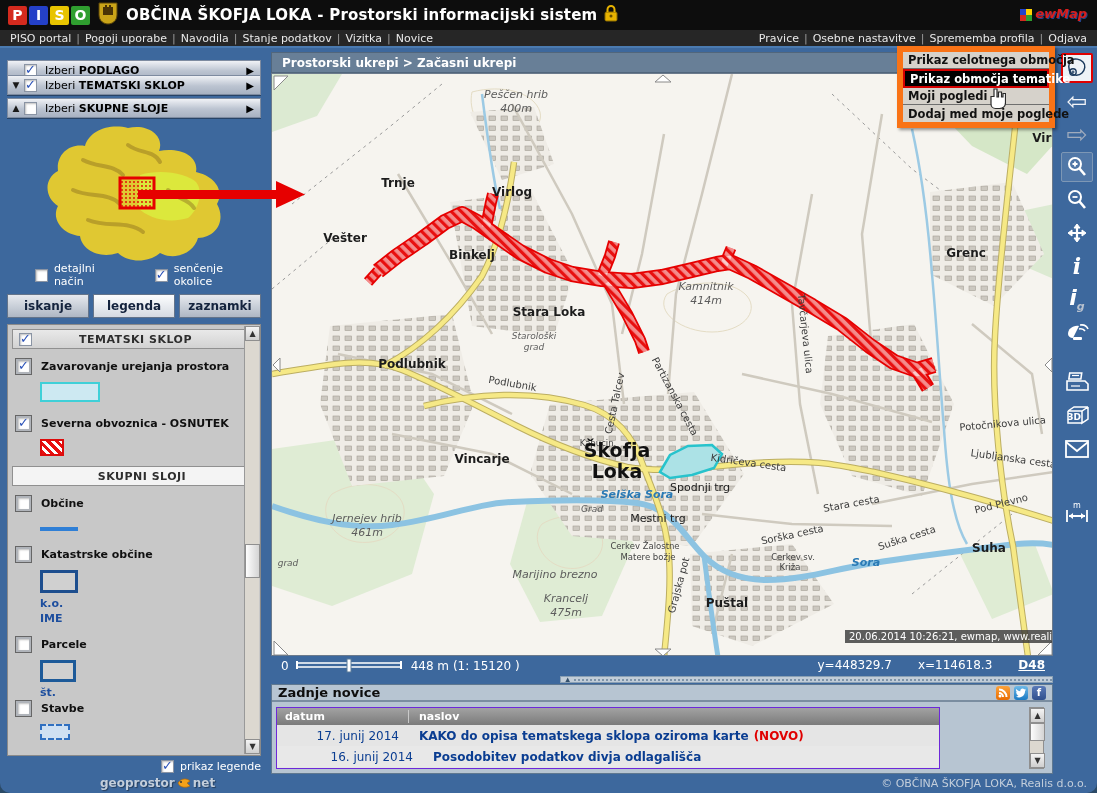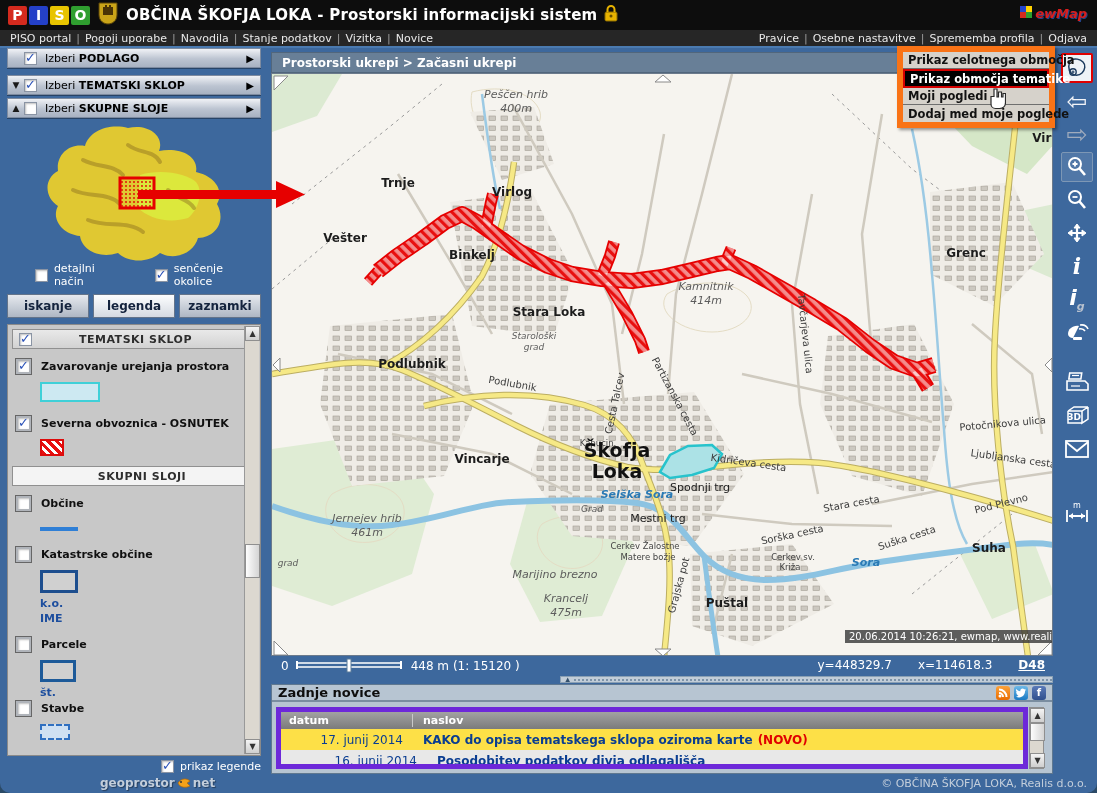--- a/index.html
+++ b/index.html
@@ -6,21 +6,21 @@
   *{box-sizing:border-box;font-family:"DejaVu Sans","Liberation Sans",sans-serif;}
   .page{position:relative;width:1097px;height:793px;background:#3d689d;overflow:hidden;border-radius:0 0 10px 10px;}
   
   .header{position:absolute;left:0;top:0;width:1097px;height:30px;background:#0d0d0d;display:flex;align-items:center;}
   .piso-logo{display:flex;margin-left:8px;gap:2px;}
   .piso-tile{width:19px;height:19px;display:flex;align-items:center;justify-content:center;color:#fff;font-weight:bold;font-size:14px;border-radius:2px;}
   .pt-p{background:#d42a1e;} .pt-i{background:#2440c8;} .pt-s{background:#e8c400;} .pt-o{background:#2f9e2f;}
   .coat{margin-left:8px;}
   .app-title{color:#fff;font-weight:bold;font-size:15px;margin-left:8px;letter-spacing:.2px;}
   .lock{margin-left:7px;}
-  .ewmap{position:absolute;right:10px;top:6px;display:flex;align-items:flex-start;gap:3px;}
+  .ewmap{position:absolute;right:10px;top:6px;display:flex;align-items:flex-end;gap:3px;}
   .ewmap-txt{font-size:13px;font-weight:bold;color:#d81e1e;text-shadow:1px 1px 0 #224488;font-style:italic;}
   
   .menubar{position:absolute;left:0;top:30px;width:1097px;height:18px;background:#262626;display:flex;justify-content:space-between;align-items:center;padding:0 10px;border-bottom:2px solid #4a7ab0;}
   .menugroup{display:flex;align-items:center;}
   .menu-item{color:#e8e8e8;font-size:11px;cursor:pointer;white-space:nowrap;}
   .menu-sep{color:#9a9a9a;font-size:11px;margin:0 5px;}
   
   .selbar{position:absolute;left:7px;width:254px;height:20px;background:linear-gradient(#f0f2f6,#bcc4d1 55%,#a8b2c2);border:1px solid #7e8ba0;box-shadow:0 1px 0 rgba(0,0,0,.35);display:flex;align-items:center;font-size:11px;color:#000;}
   .selbar .tri{width:16px;text-align:center;font-size:9px;color:#1a1a1a;}
   .selbar .cb{margin-right:8px;}
@@ -100,21 +100,21 @@
   .splitter{position:absolute;left:560px;top:676px;width:493px;height:7px;background:#c2cdd8;border:1px solid #8aa0b4;display:flex;align-items:center;overflow:hidden;}
   .splitter .up{font-size:7px;color:#33506b;margin:0 4px;}
   .splitter .dots{flex:1;border-top:2px dotted #7d93a8;height:0;}
   
   .news{position:absolute;left:271px;top:684px;width:782px;height:90px;background:#b7c5d2;border:1px solid #5f7document:890;border:1px solid #5f7890;}
   .news-head{height:17px;display:flex;align-items:center;padding:0 6px;border-bottom:2px solid #7a8da0;}
   .news-title{font-size:13px;font-weight:bold;color:#0d0d0d;flex:1;}
   .social{display:flex;gap:4px;}
   .soc{width:14px;height:14px;border-radius:3px;display:flex;align-items:center;justify-content:center;color:#fff;font-size:10px;font-weight:bold;cursor:pointer;}
   .soc-rss{background:linear-gradient(#fca33b,#e96b00);} .soc-tw{background:linear-gradient(#6db9e8,#1a7ac4);} .soc-fb{background:linear-gradient(#5a7ab8,#30508e);}
-  .news-body{position:absolute;left:4px;top:22px;width:752px;height:62px;background:#fde047;border:5px solid #6d28d9;overflow:hidden;}
+  .news-body{position:absolute;left:4px;top:22px;width:664px;height:62px;background:#e5e5e5;border:1px solid #6d28d9;overflow:hidden;}
   .nrow{display:flex;height:21px;align-items:center;font-size:12px;}
   .nrow.head{background:linear-gradient(#a2a2a2,#7b7b7b);color:#fff;font-weight:bold;font-size:11px;height:17px;}
   .nc-date{width:132px;text-align:right;padding-right:10px;flex:none;color:#0a3d91;}
   .nrow.head .nc-date{color:#fff;text-align:left;padding-left:8px;border-right:1px solid #c9c9c9;}
   .nc-title{padding-left:10px;color:#0a3d91;font-weight:bold;cursor:pointer;}
   .nc-badge{color:#e00000;font-weight:bold;margin-left:5px;}
   .nrow.alt{background:#e8e8e8;padding-left:14px;}
   .news-scroll{position:absolute;right:8px;top:22px;width:15px;height:62px;background:#dcd8d0;border:1px solid #8f8f8f;}
   
   .footer{position:absolute;left:0;top:773px;width:1097px;height:20px;display:flex;align-items:center;}
@@ -178,21 +178,21 @@
         <span class="menu-item">Pravice</span>
         <span class="menu-sep">|</span>
         <span class="menu-item">Osebne nastavitve</span>
         <span class="menu-sep">|</span>
         <span class="menu-item">Sprememba profila</span>
         <span class="menu-sep">|</span>
         <span class="menu-item">Odjava</span>
       </div>
   </div>
 
-  <div class="selbar" style="top:48px;justify-content:space-between;">
+  <div class="selbar" style="top:60px;justify-content:space-between;">
     <span class="tri"></span>
     <span class="cb checked"></span>
     <span class="lbl"><span>Izberi</span>&nbsp;<b>PODLAGO</b></span>
     <span class="arr">▶</span>
   </div>
   <div class="selbar" style="top:75px;">
     <span class="tri">▼</span>
     <span class="cb checked"></span>
     <span class="lbl"><span>Izberi</span>&nbsp;<b>TEMATSKI SKLOP</b></span>
     <span class="arr">▶</span>

